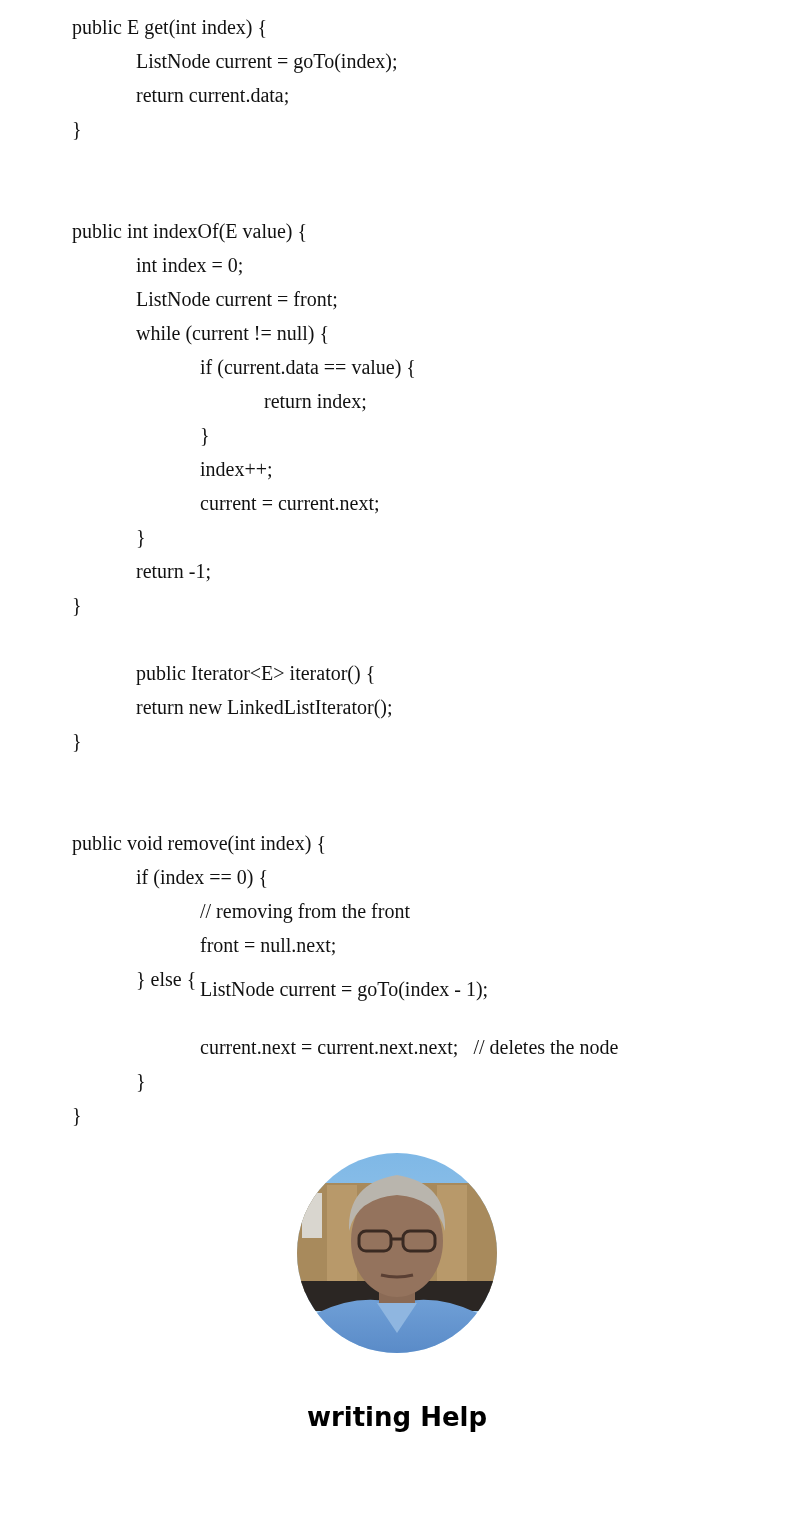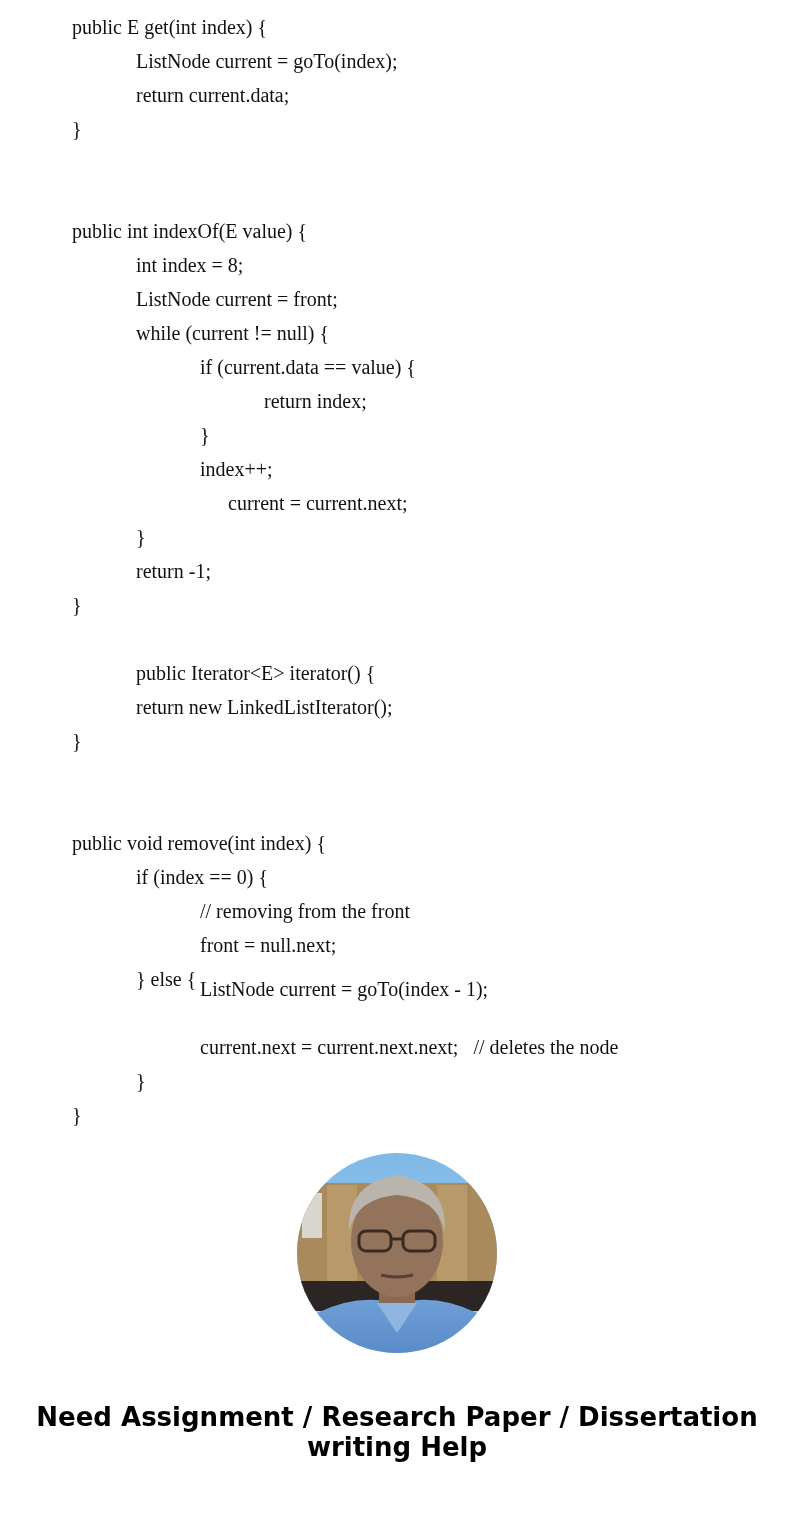--- a/index.html
+++ b/index.html
@@ -58,28 +58,28 @@
   </style>
 </head>
 <body>
 
 <div class="code-area" id="code-area">
     <div class="code-line" style="left: 72px; top: 17px;">public E get(int index) {</div>
     <div class="code-line" style="left: 136px; top: 51px;">ListNode current = goTo(index);</div>
     <div class="code-line" style="left: 136px; top: 85px;">return current.data;</div>
     <div class="code-line" style="left: 72px; top: 119px;">}</div>
     <div class="code-line" style="left: 72px; top: 221px;">public int indexOf(E value) {</div>
-    <div class="code-line" style="left: 136px; top: 255px;">int index = 8;</div>
+    <div class="code-line" style="left: 136px; top: 255px;">int index = 0;</div>
     <div class="code-line" style="left: 136px; top: 289px;">ListNode current = front;</div>
     <div class="code-line" style="left: 136px; top: 323px;">while (current != null) {</div>
     <div class="code-line" style="left: 200px; top: 357px;">if (current.data == value) {</div>
     <div class="code-line" style="left: 264px; top: 391px; text-align: right;">return index;</div>
     <div class="code-line" style="left: 200px; top: 425px;">}</div>
     <div class="code-line" style="left: 200px; top: 459px;">index++;</div>
-    <div class="code-line" style="left: 200px; top: 493px; margin-left: 28px;">current = current.next;</div>
+    <div class="code-line" style="left: 200px; top: 493px;">current = current.next;</div>
     <div class="code-line" style="left: 136px; top: 527px;">}</div>
     <div class="code-line" style="left: 136px; top: 561px;">return -1;</div>
     <div class="code-line" style="left: 72px; top: 595px;">}</div>
     <div class="code-line" style="left: 136px; top: 663px;">public Iterator&lt;E&gt; iterator() {</div>
     <div class="code-line" style="left: 136px; top: 697px;">return new LinkedListIterator();</div>
     <div class="code-line" style="left: 72px; top: 731px;">}</div>
     <div class="code-line" style="left: 72px; top: 833px;">public void remove(int index) {</div>
     <div class="code-line" style="left: 136px; top: 867px;">if (index == 0) {</div>
     <div class="code-line" style="left: 200px; top: 901px;">// removing from the front</div>
     <div class="code-line" style="left: 200px; top: 935px;">front = null.next;</div>
@@ -122,15 +122,14 @@
 
     <rect x="62" y="78" width="32" height="20" rx="7" fill="none" stroke="#3a2a22" stroke-width="3"></rect>
     <rect x="106" y="78" width="32" height="20" rx="7" fill="none" stroke="#3a2a22" stroke-width="3"></rect>
     <line x1="94" y1="86" x2="106" y2="86" stroke="#3a2a22" stroke-width="3"></line>
 
     <path d="M84 122 Q100 126 116 122" stroke="#5a3f33" stroke-width="3" fill="none"></path>
   </svg>
 </div>
 
 <div class="footer">
-  <div>Need Assignment / Research Paper / Dissertation</div>
   <div>writing Help</div>
 </div>
 
 </body></html>

